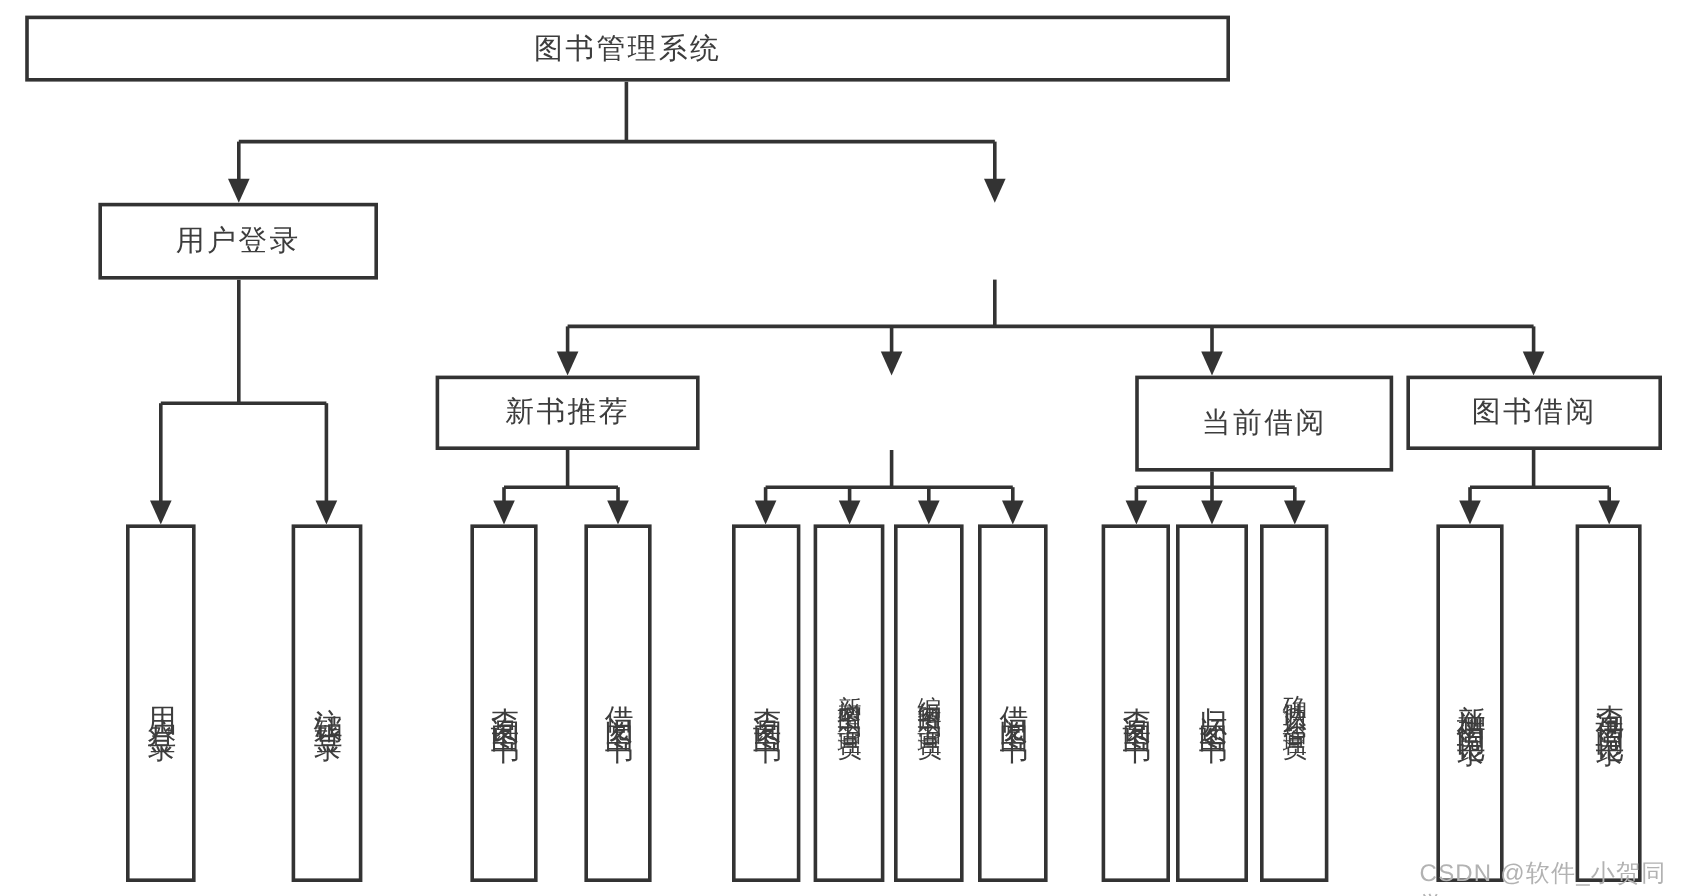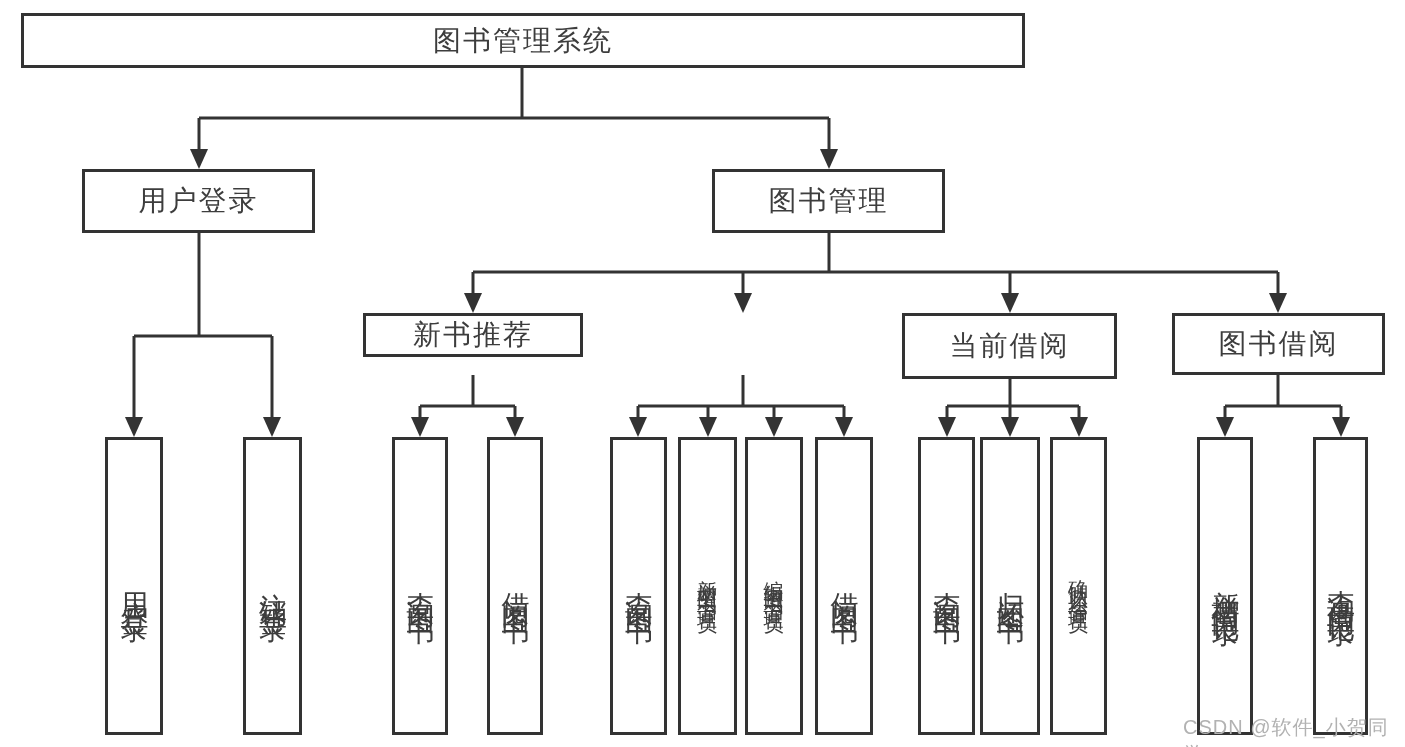--- a/index.html
+++ b/index.html
@@ -6,21 +6,21 @@
   html,body { margin:0; padding:0; background:#ffffff; }
   .canvas {
     position:relative; width:1405px; height:747px; background:#ffffff;
     font-family:"Liberation Sans","DejaVu Sans",sans-serif; overflow:hidden;
   }
   svg.connectors { position:absolute; left:0; top:0; z-index:1; }
   .node {
     position:absolute; box-sizing:border-box; z-index:2;
     border:3px solid #333333; background:#ffffff;
     display:flex; align-items:center; justify-content:center;
-    color:#3d3d3d; font-size:28px; line-height:1; white-space:nowrap;
+    color:#3d3d3d; font-size:24px; line-height:1; white-space:nowrap;
   }
   .node.h { letter-spacing:2px; }
   .node.v {
     writing-mode:vertical-lr; text-orientation:mixed;
     letter-spacing:8px; white-space:normal;
   }
   .watermark {
     position:absolute; left:1183px; top:714px; z-index:3;
     font-size:20px; letter-spacing:1px; color:#b2b2b2;
   }
@@ -102,24 +102,23 @@
       <line x1="1225" y1="406" x2="1225" y2="428"></line>
       <line x1="1341" y1="406" x2="1341" y2="428"></line>
       <polygon points="1225,437 1216,417 1234,417" fill="#333333" stroke="none"></polygon>
       <polygon points="1341,437 1332,417 1350,417" fill="#333333" stroke="none"></polygon>
     </g>
   </svg>
 
   <div class="node h" style="left:21px;top:13px;width:1004px;height:55px">图书管理系统</div>
 
   <div class="node h" style="left:82px;top:169px;width:233px;height:64px">用户登录</div>
-  <div class="node h" style="left:712px;top:169px;width:233px;height:64px">图书管理</div>
 
-  <div class="node h" style="left:363px;top:313px;width:220px;height:44px">新书推荐</div>
-  <div class="node h" style="left:902px;top:313px;width:215px;height:66px">当前借阅</div>
+  <div class="node h" style="left:363px;top:313px;width:220px;height:62px">新书推荐</div>
+  <div class="node h" style="left:946px;top:313px;width:215px;height:80px">当前借阅</div>
   <div class="node h" style="left:1172px;top:313px;width:213px;height:62px">图书借阅</div>
 
   <div class="node v" style="left:105px;top:437px;width:58px;height:298px">用户登录</div>
   <div class="node v" style="left:243px;top:437px;width:59px;height:298px">注销登录</div>
 
   <div class="node v" style="left:392px;top:437px;width:56px;height:298px">查询图书</div>
   <div class="node v" style="left:487px;top:437px;width:56px;height:298px">借阅图书</div>
 
   <div class="node v" style="left:610px;top:437px;width:57px;height:298px">查询图书</div>
   <div class="node v" style="left:678px;top:437px;width:59px;height:298px;font-size:20px;letter-spacing:5px">新增图书（管理员）</div>

